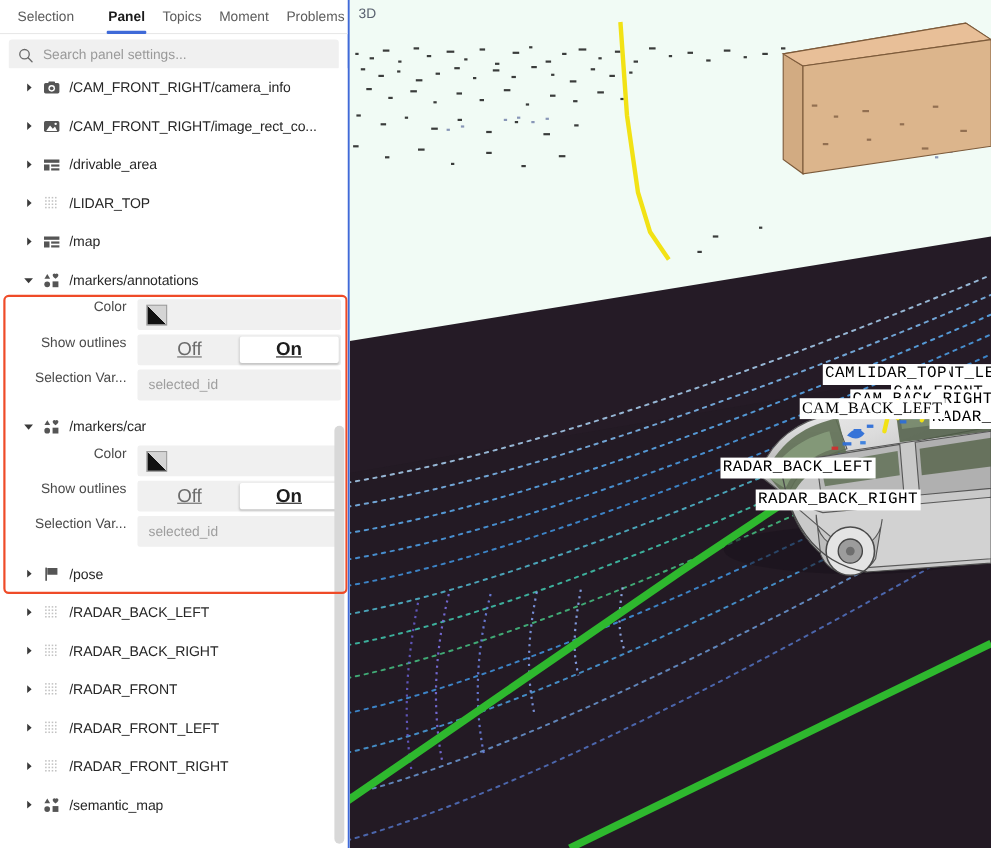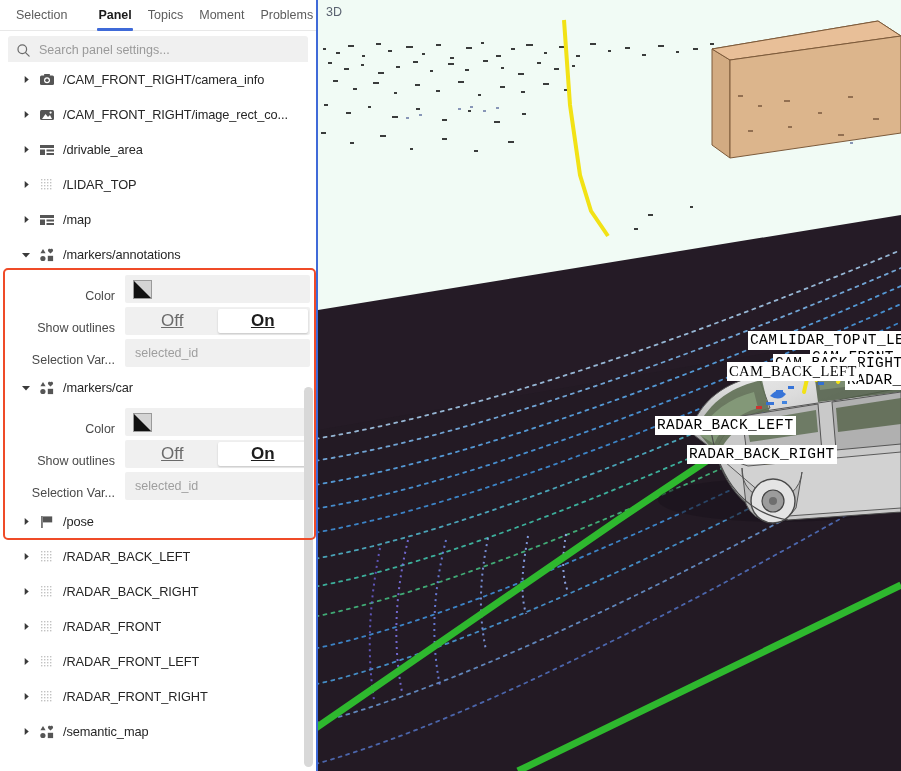--- a/index.html
+++ b/index.html
@@ -115,21 +115,21 @@
     font-size: 12.8px;
     color: #262626;
     white-space: nowrap;
     overflow: hidden;
     letter-spacing: -0.1px;
   }
 
   
   .setting-row {
     display: flex;
-    align-items: flex-end;
+    align-items: flex-start;
     height: 31px;
     margin-bottom: 1px;
   }
   .setting-label {
     width: 125px;
     flex: 0 0 125px;
     text-align: right;
     padding-right: 10px;
     font-size: 12.5px;
     color: #4a4a4a;

